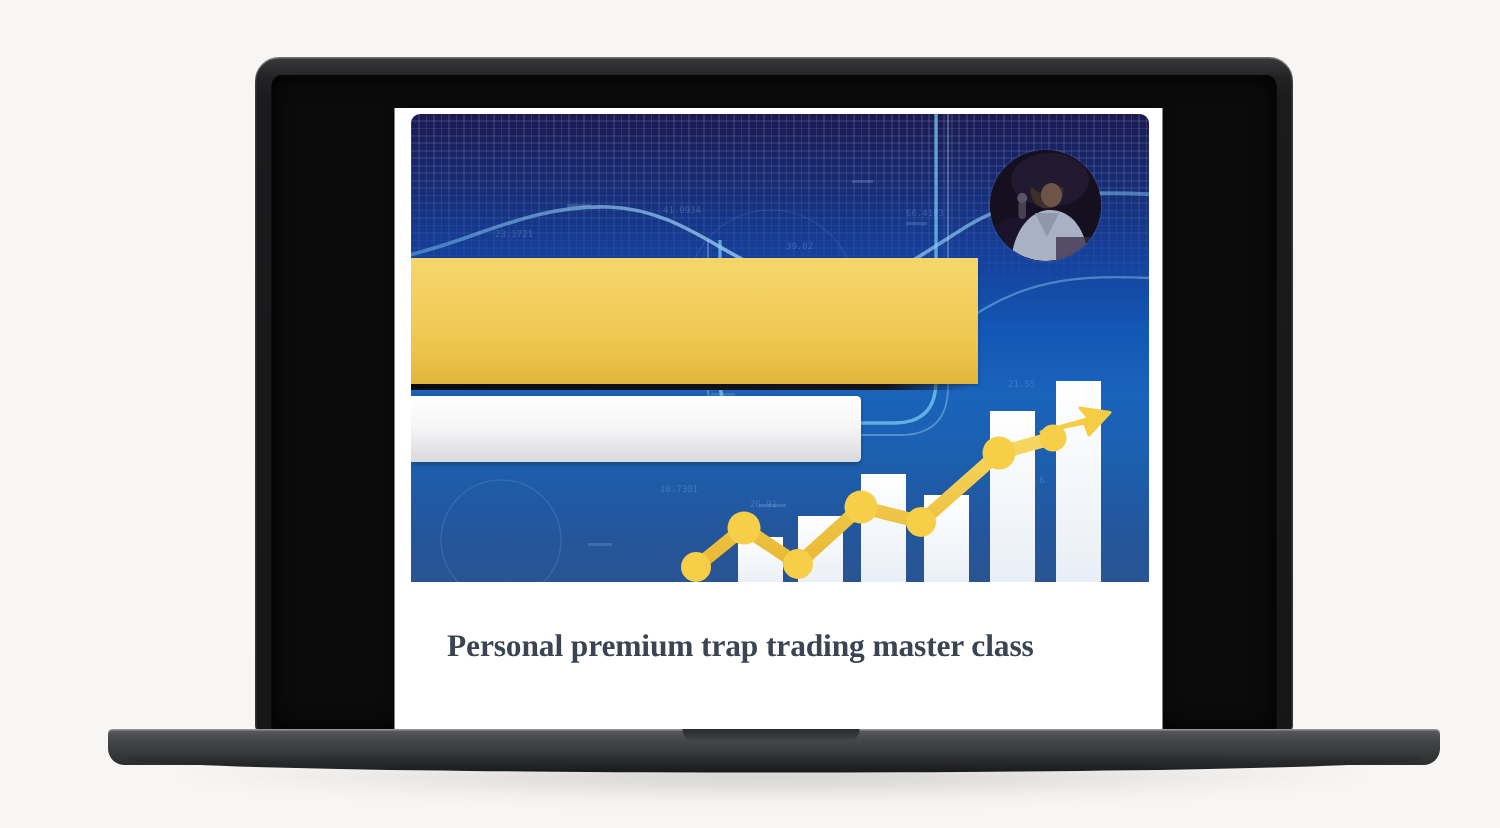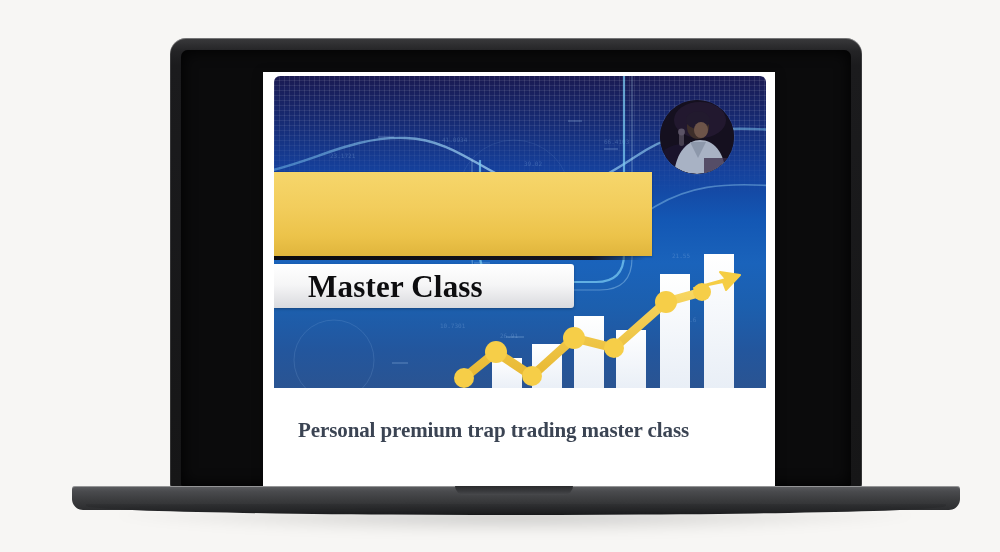--- a/index.html
+++ b/index.html
@@ -348,21 +348,20 @@
                   <circle cx="21.5" cy="32" r="3.4" fill="#5b5366"></circle>
 
                   <rect x="44" y="58" width="30" height="16" fill="#3a2b48" opacity="0.75"></rect>
                 </g>
               </svg>
             </div>
 
             <div class="banner-gold"></div>
             <div class="banner-rule"></div>
             <div class="banner-white"></div>
-            <div class="banner-white-text">Master Class</div>
           </div>
 
           <div class="caption">Personal premium trap trading master class</div>
 
         </div>
 
       </div>
     </div>
 
     <div class="base"></div>

